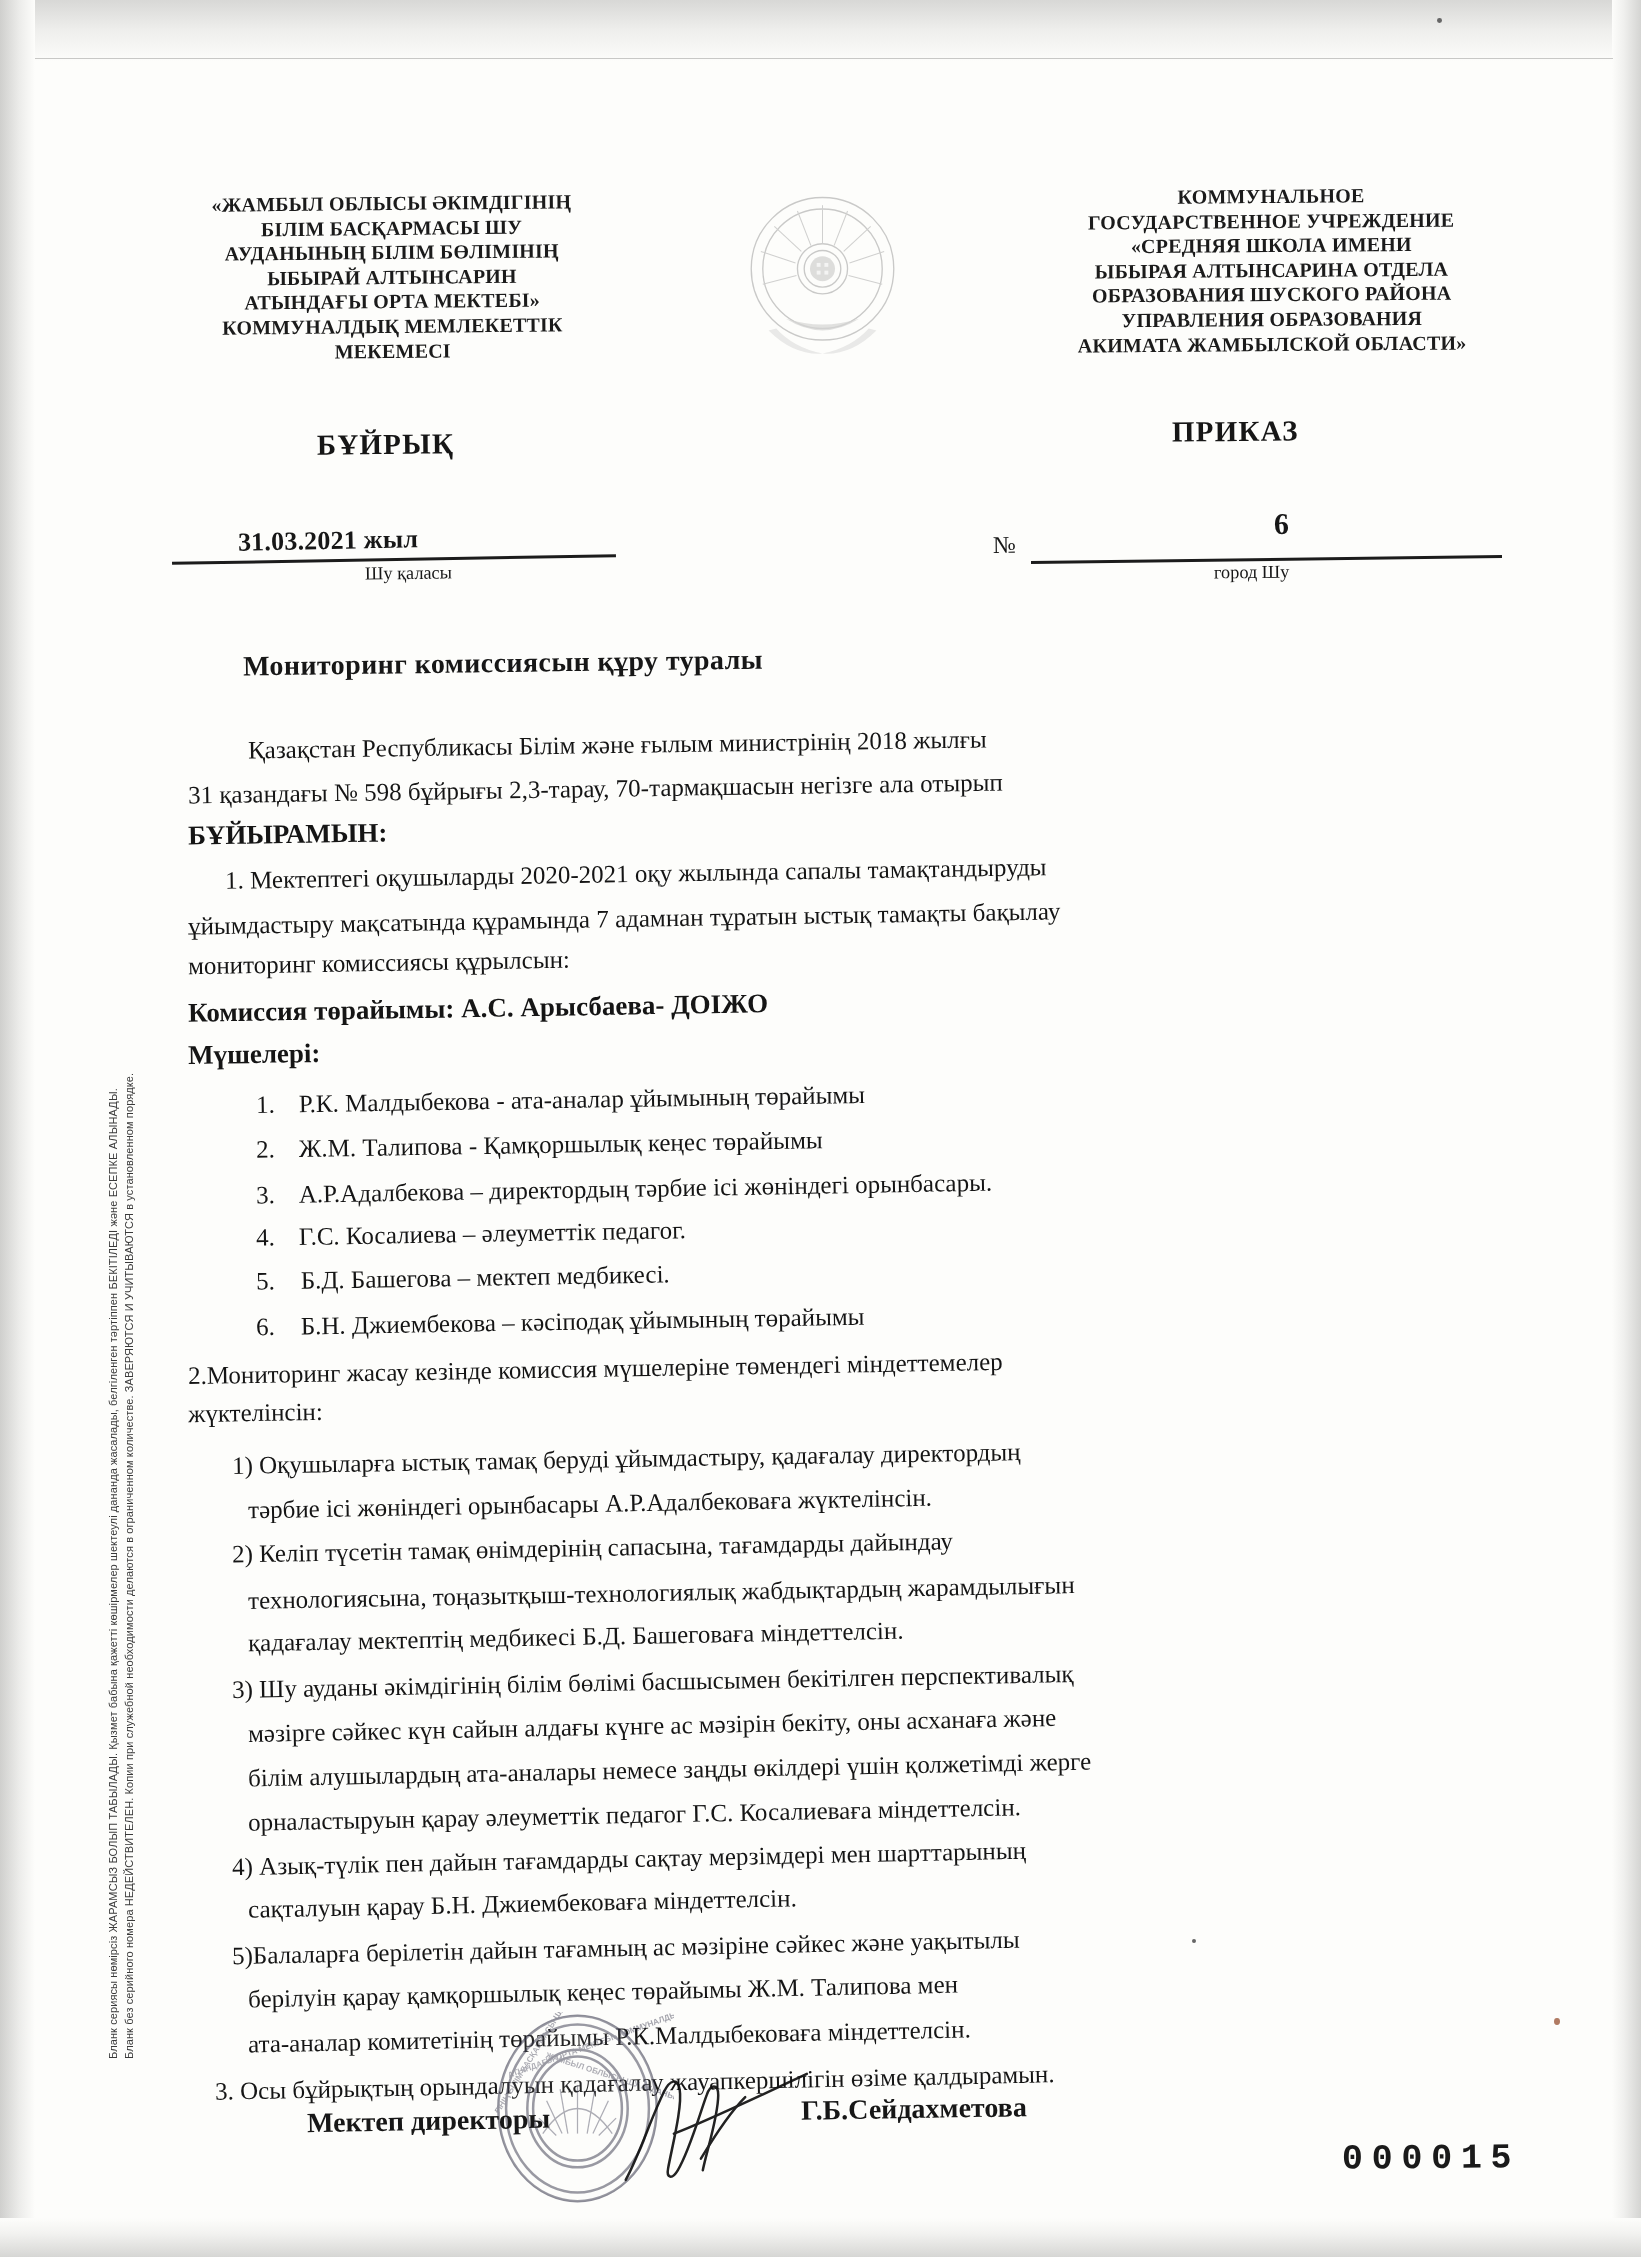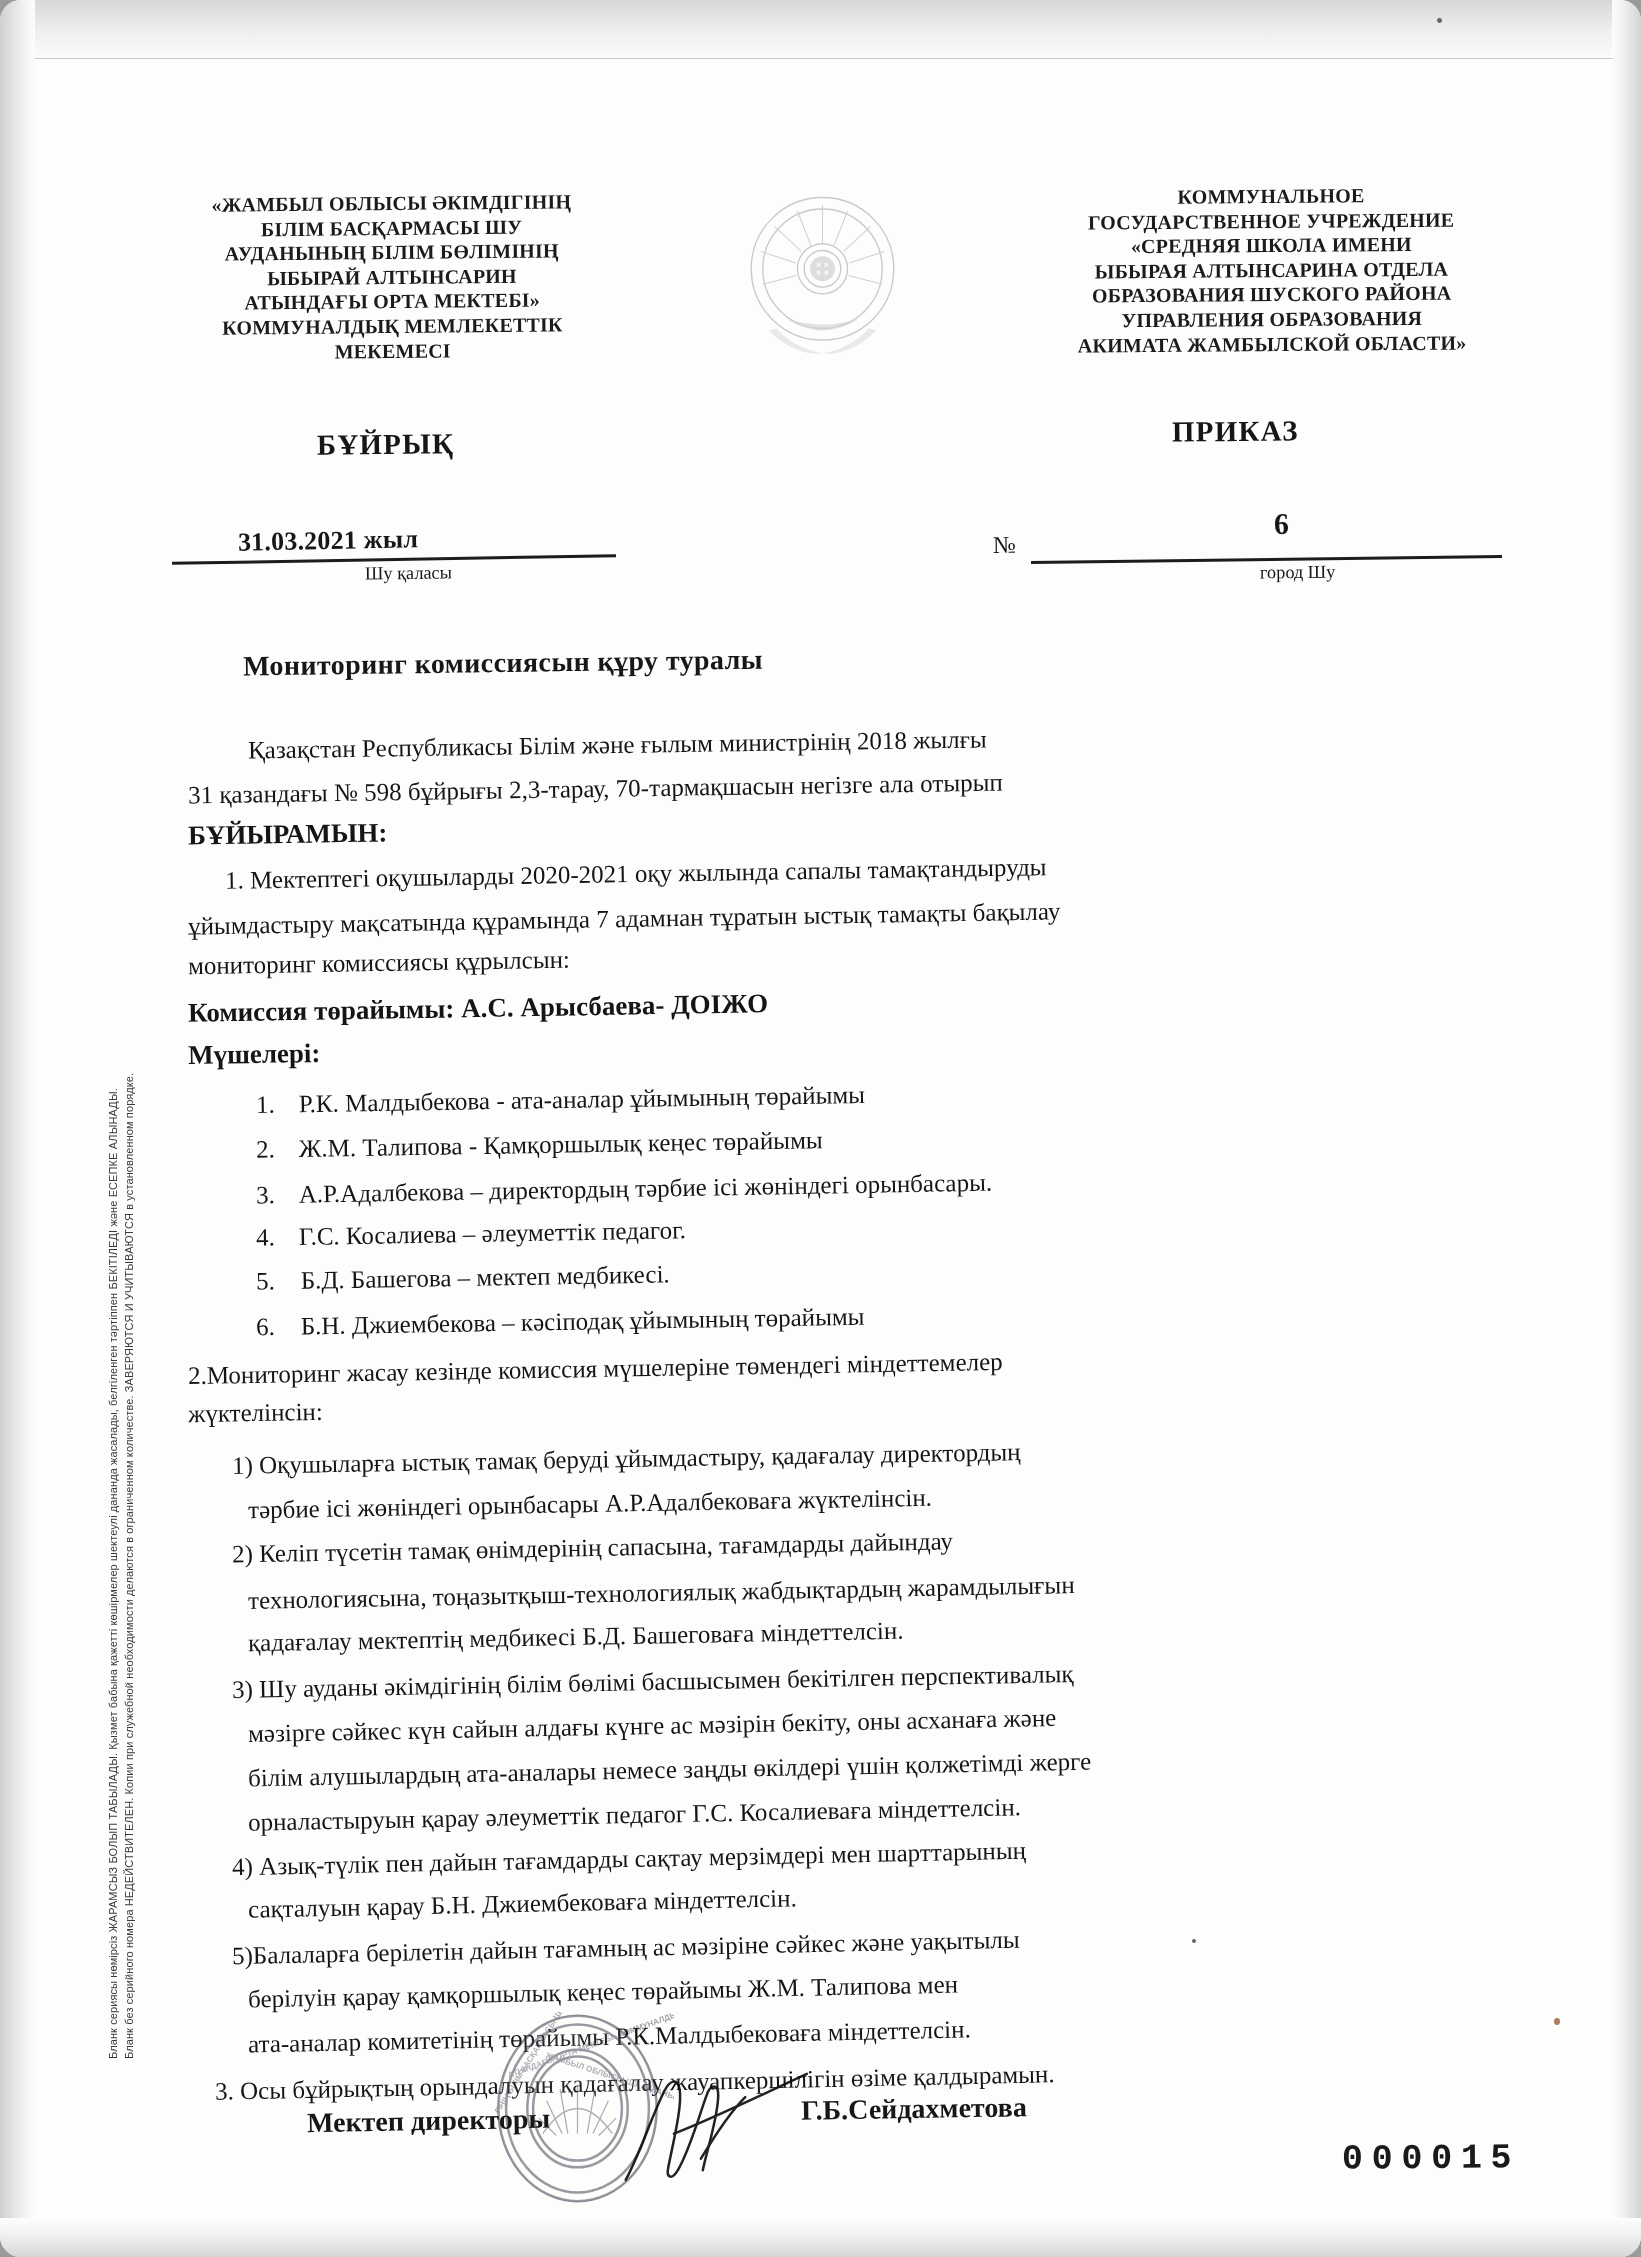--- a/index.html
+++ b/index.html
@@ -8,21 +8,20 @@
     background: #9a9a9a;
   }
   .page {
     position: relative;
     width: 1641px;
     height: 2257px;
     background: #fdfdfb;
     overflow: hidden;
     font-family: "Liberation Serif", "DejaVu Serif", serif;
     color: #171717;
-    border-radius: 21px;
   }
 
   
   .scan-edge-top {
     position: absolute; top: 0; left: 0; width: 1641px; height: 62px;
     background: linear-gradient(180deg, #d8d8d6 0%, #eeeeec 48%, #fdfdfb 100%);
   }
   .scan-edge-left {
     position: absolute; top: 0; left: 0; width: 35px; height: 2257px;
     background: linear-gradient(90deg, #cfcfcd 0%, #ececea 55%, #fdfdfb 100%);
@@ -112,21 +111,21 @@
   }
   .num-value {
     position: absolute; left: 1274px; top: 507px;
     font-size: 30px; font-weight: bold; transform: rotate(-0.6deg);
   }
   .num-line {
     position: absolute; left: 1031px; top: 558px; width: 471px; height: 2.9px;
     background: #1c1c1c; transform: rotate(-0.7deg);
   }
   .city-ru {
-    position: absolute; left: 1260px; top: 562px;
+    position: absolute; left: 1214px; top: 562px;
     font-size: 18.3px; transform: rotate(-0.6deg);
   }
 
   
   .subject {
     position: absolute; left: 243px; top: 647px;
     font-size: 28px; font-weight: bold; letter-spacing: 0.4px;
     transform: rotate(-0.75deg);
   }
 

